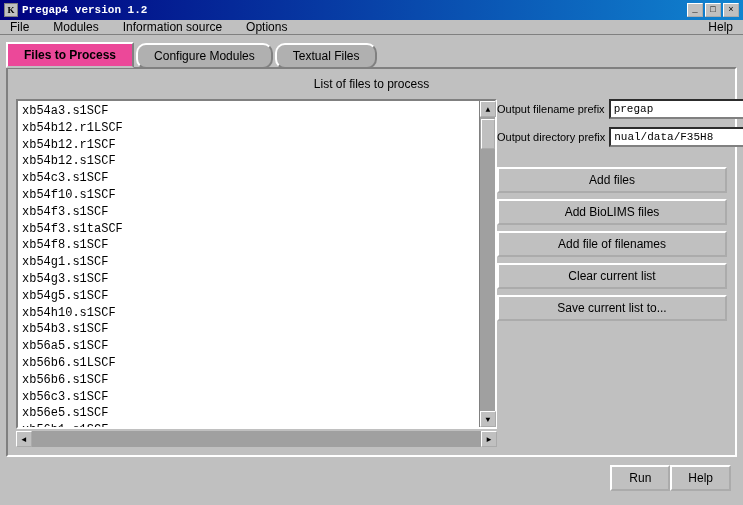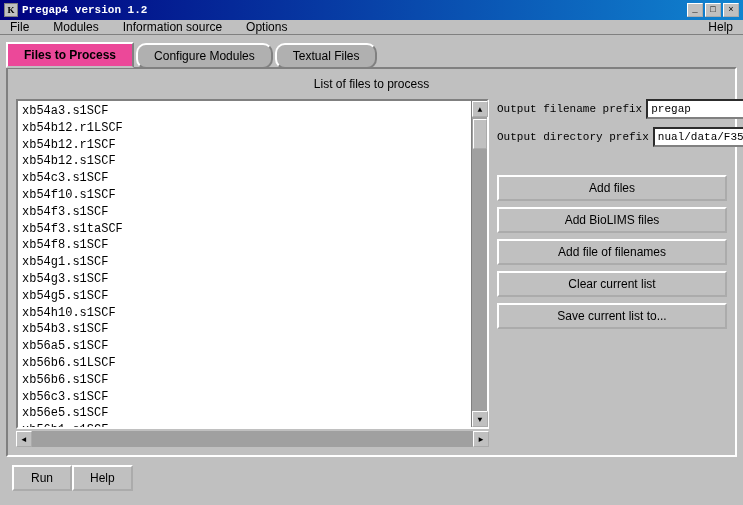--- a/index.html
+++ b/index.html
@@ -120,21 +120,20 @@
 
     #content-title {
       text-align: center;
       font-family: Arial, sans-serif;
       font-size: 12px;
       margin-bottom: 8px;
     }
 
     #content-body {
       display: flex;
-      gap: 8px;
       flex: 1;
     }
 
     
     #file-list-container {
       display: flex;
       flex: 1;
       border: 2px solid;
       border-color: #808080 #ffffff #ffffff #808080;
       background: white;
@@ -217,21 +216,21 @@
       flex-direction: column;
       gap: 8px;
     }
 
     .field-row {
       display: flex;
       align-items: center;
       gap: 4px;
     }
     .field-label {
-      font-family: Liberation Mono, monospace;
+      font-family: Liberation Sans, sans-serif;
       font-size: 11px;
       white-space: nowrap;
       text-align: left;
       flex-shrink: 0;
     }
     .field-input {
       flex: 1;
       border: 2px inset #808080;
       background: white;
       padding: 1px 3px;
@@ -247,21 +246,21 @@
       font-family: Arial, sans-serif;
       font-size: 12px;
       cursor: pointer;
       width: 100%;
       text-align: center;
     }
 
     
     #bottom-bar {
       display: flex;
-      justify-content: flex-start;
+      justify-content: flex-end;
       align-items: center;
       padding: 4px 6px;
       margin-top: 4px;
     }
     .bottom-btn {
       background: #c0c0c0;
       border: 2px outset #ffffff;
       padding: 4px 16px;
       font-family: Arial, sans-serif;
       font-size: 12px;
@@ -365,21 +364,21 @@
       <div id="right-panel">
         <div class="field-row">
           <span class="field-label">Output filename prefix</span>
           <input class="field-input" type="text" value="pregap" style="">
         </div>
         <div class="field-row">
           <span class="field-label">Output directory prefix</span>
           <input class="field-input" type="text" value="nual/data/F35H8" style="">
         </div>
 
-        <div style="margin-top: 20px; display:flex; flex-direction:column; gap:6px;">
+        <div style="margin-top: 12px; display:flex; flex-direction:column; gap:6px;">
           <button class="win-button">Add files</button>
           <button class="win-button">Add BioLIMS files</button>
           <button class="win-button">Add file of filenames</button>
           <button class="win-button">Clear current list</button>
           <button class="win-button">Save current list to...</button>
         </div>
       </div>
     </div>
   </div>
 

